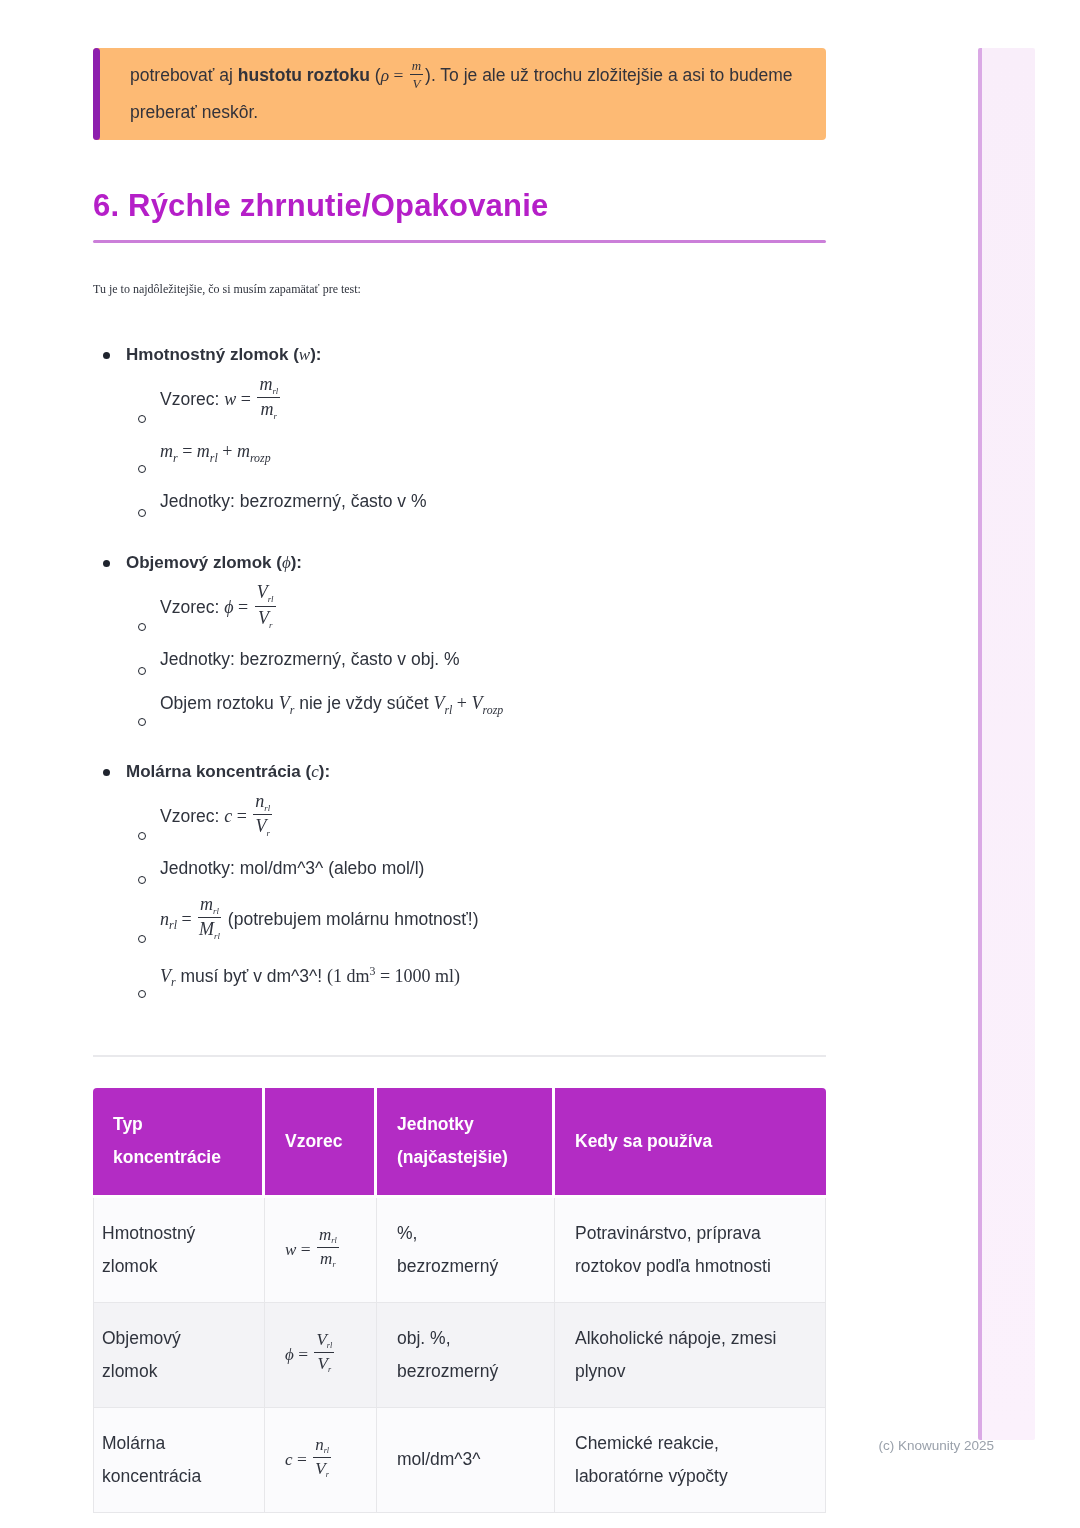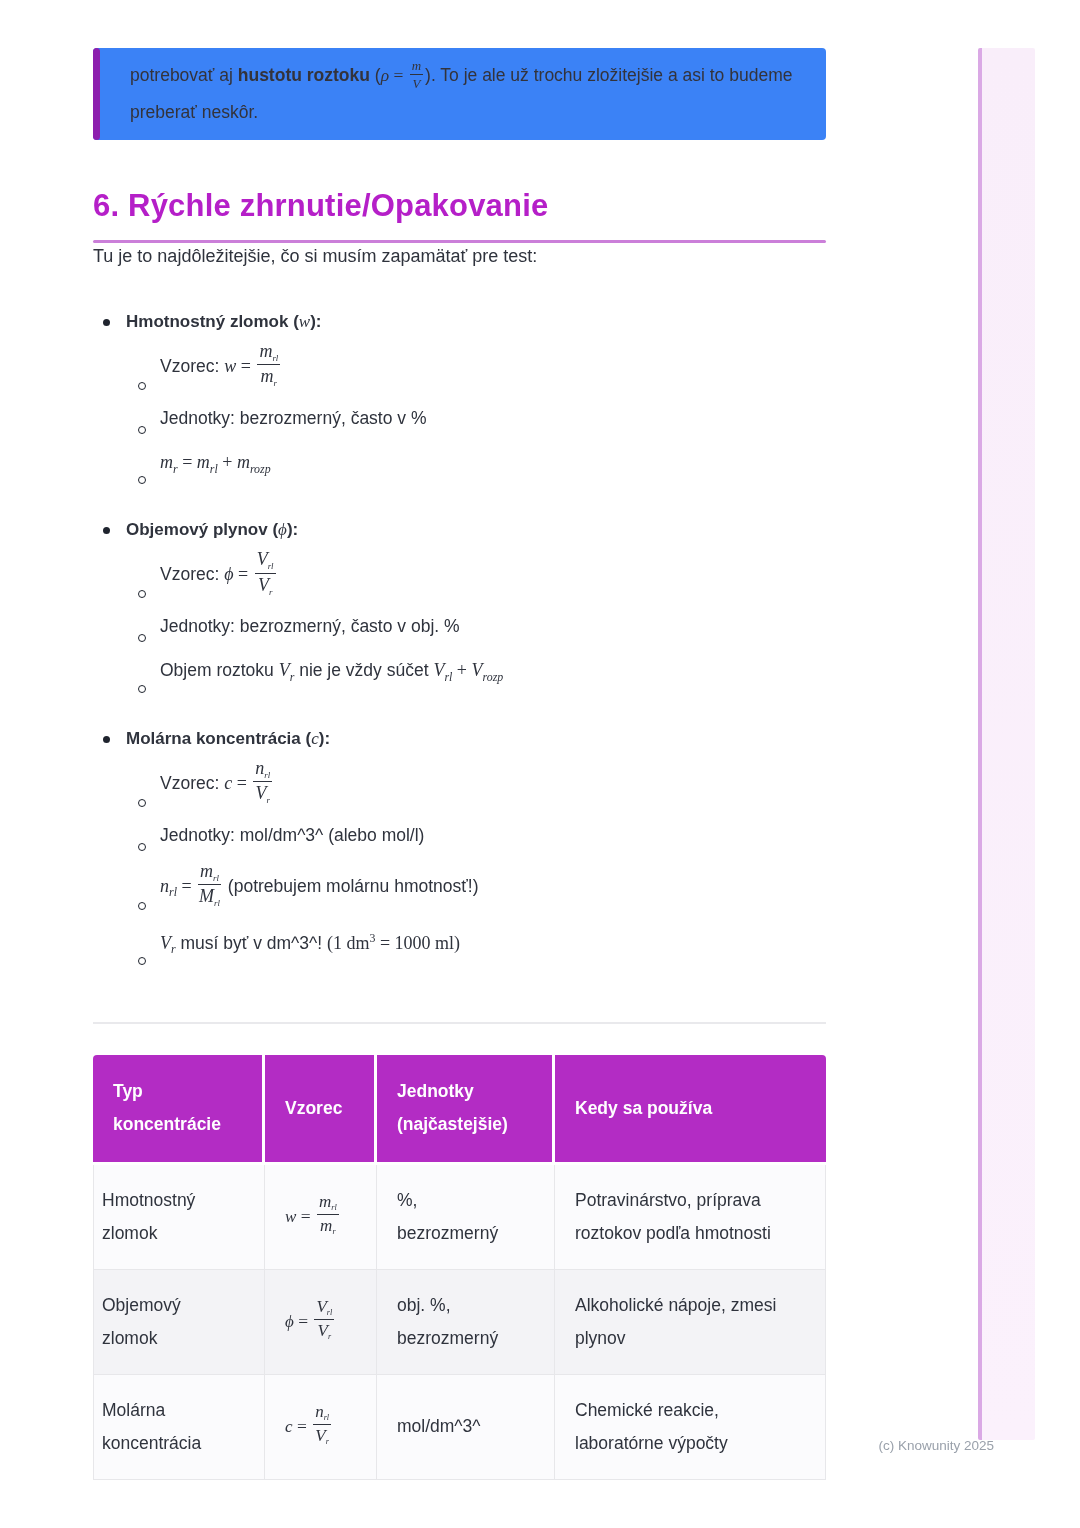--- a/index.html
+++ b/index.html
@@ -10,21 +10,21 @@
     color:#2f333d;
     position:relative;
     overflow:hidden;
   }
   .content { margin-left:93px; width:733px; }
 
   
   .callout {
     margin-top:48px;
     display:flex;
-    background:#3b82f6;
+    background:#fdba74;
     border-radius:4px;
     min-height:92px;
   }
   .callout-bar {
     flex:0 0 7px;
     background:#8d1fae;
     border-radius:6px;
   }
   .callout-text {
     padding:9px 30px 9px 30px;
@@ -42,22 +42,24 @@
     color:#b51fc8;
     letter-spacing:0.2px;
   }
   .heading-rule {
     margin-top:16px;
     height:3px;
     background:#cb7fd9;
     border-radius:2px;
   }
   .intro {
-    font-size:18px;
+    margin-top:33px;
+    font-size:12px;
     line-height:26px;
+    font-family:Liberation Serif, serif;
   }
 
   
   .mv { font-family:"Liberation Serif","DejaVu Serif",serif; font-style:italic; font-weight:400; }
   .mr { font-family:"Liberation Serif","DejaVu Serif",serif; font-style:normal; }
   sub.ms { font-family:"Liberation Serif","DejaVu Serif",serif; font-style:italic; font-size:0.68em; }
   sup.msup { font-family:"Liberation Serif","DejaVu Serif",serif; font-style:normal; font-size:0.68em; }
   .frac {
     display:inline-block;
     vertical-align:middle;
@@ -156,34 +158,34 @@
       <span class="dot"></span>
       <div class="li1-body">
         <div class="li-title"><b><span>Hmotnostný zlomok (</span><span class="mv">w</span><span>):</span></b></div>
         <div class="sub">
           <div class="li2">
             <span class="circ"></span>
             <div class="li2-body"><span>Vzorec: </span><span class="mv">w</span><span class="mr"> = </span><span class="frac"><span class="num"><span class="mv">m</span><sub class="ms">rl</sub></span><span class="den"><span class="mv">m</span><sub class="ms">r</sub></span></span></div>
           </div>
           <div class="li2">
             <span class="circ"></span>
+            <div class="li2-body"><span class="mv">m</span><sub class="ms">r</sub><span class="mr"> = </span><span class="mv">m</span><sub class="ms">rl</sub><span class="mr"> + </span><span class="mv">m</span><sub class="ms">rozp</sub></div>
+          </div>
+          <div class="li2">
+            <span class="circ"></span>
             <div class="li2-body"><span>Jednotky: bezrozmerný, často v %</span></div>
-          </div>
-          <div class="li2">
-            <span class="circ"></span>
-            <div class="li2-body"><span class="mv">m</span><sub class="ms">r</sub><span class="mr"> = </span><span class="mv">m</span><sub class="ms">rl</sub><span class="mr"> + </span><span class="mv">m</span><sub class="ms">rozp</sub></div>
           </div>
         </div>
       </div>
     </div>
 
     <div class="li1">
       <span class="dot"></span>
       <div class="li1-body">
-        <div class="li-title"><b><span>Objemový plynov (</span><span class="mv">ϕ</span><span>):</span></b></div>
+        <div class="li-title"><b><span>Objemový zlomok (</span><span class="mv">ϕ</span><span>):</span></b></div>
         <div class="sub">
           <div class="li2">
             <span class="circ"></span>
             <div class="li2-body"><span>Vzorec: </span><span class="mv">ϕ</span><span class="mr"> = </span><span class="frac"><span class="num"><span class="mv">V</span><sub class="ms">rl</sub></span><span class="den"><span class="mv">V</span><sub class="ms">r</sub></span></span></div>
           </div>
           <div class="li2">
             <span class="circ"></span>
             <div class="li2-body"><span>Jednotky: bezrozmerný, často v obj. %</span></div>
           </div>
           <div class="li2">

